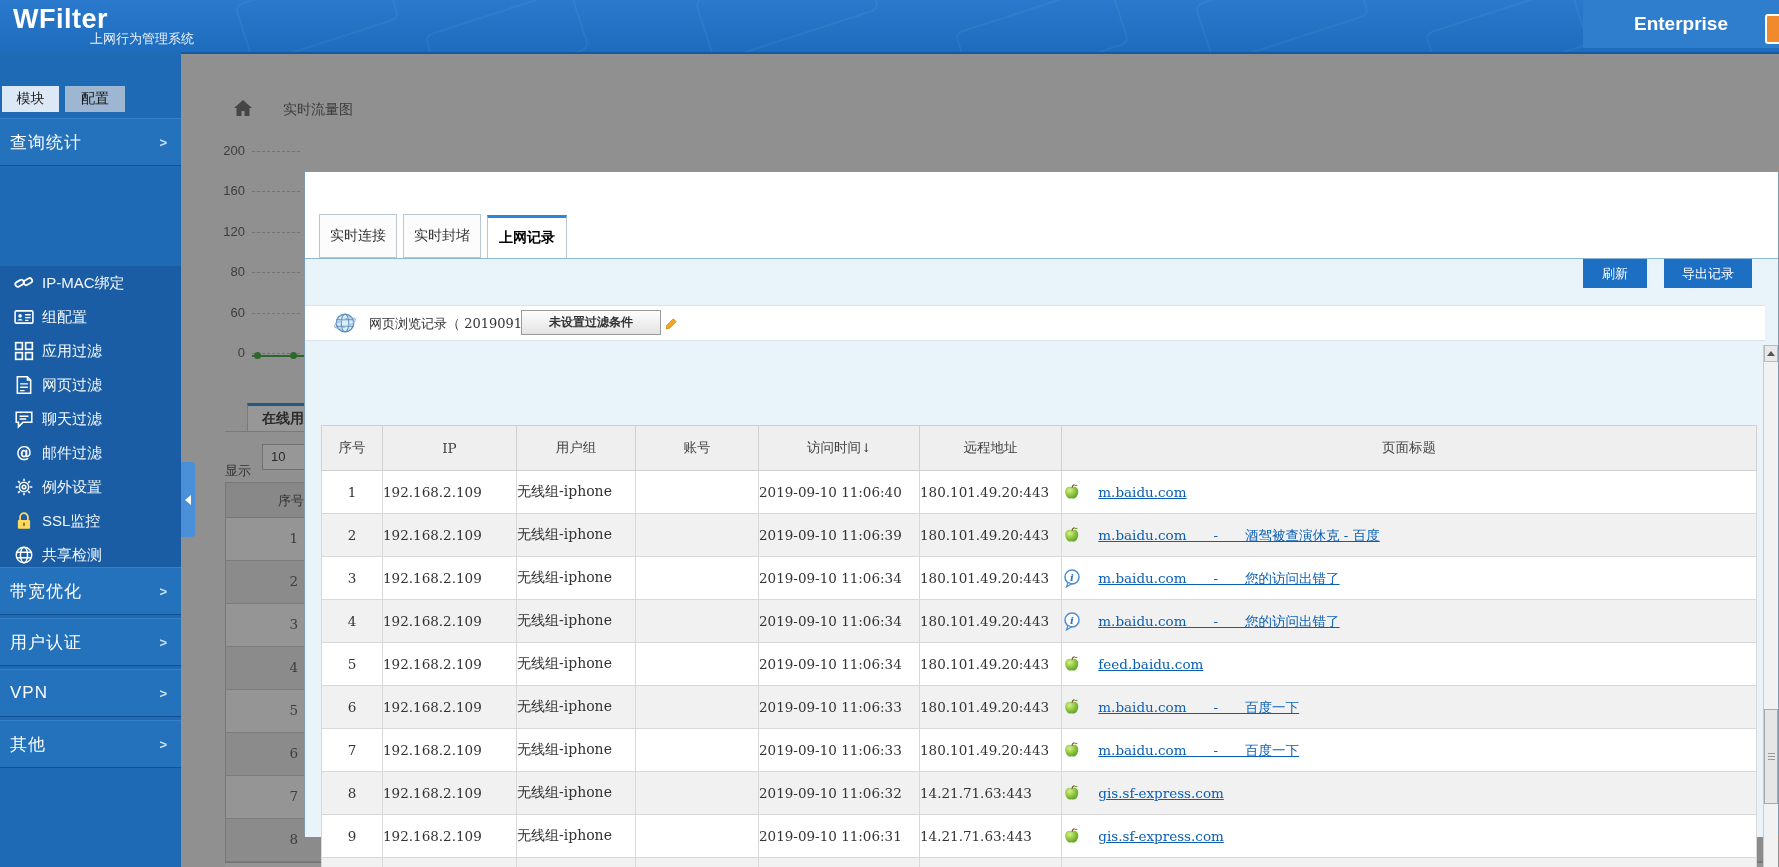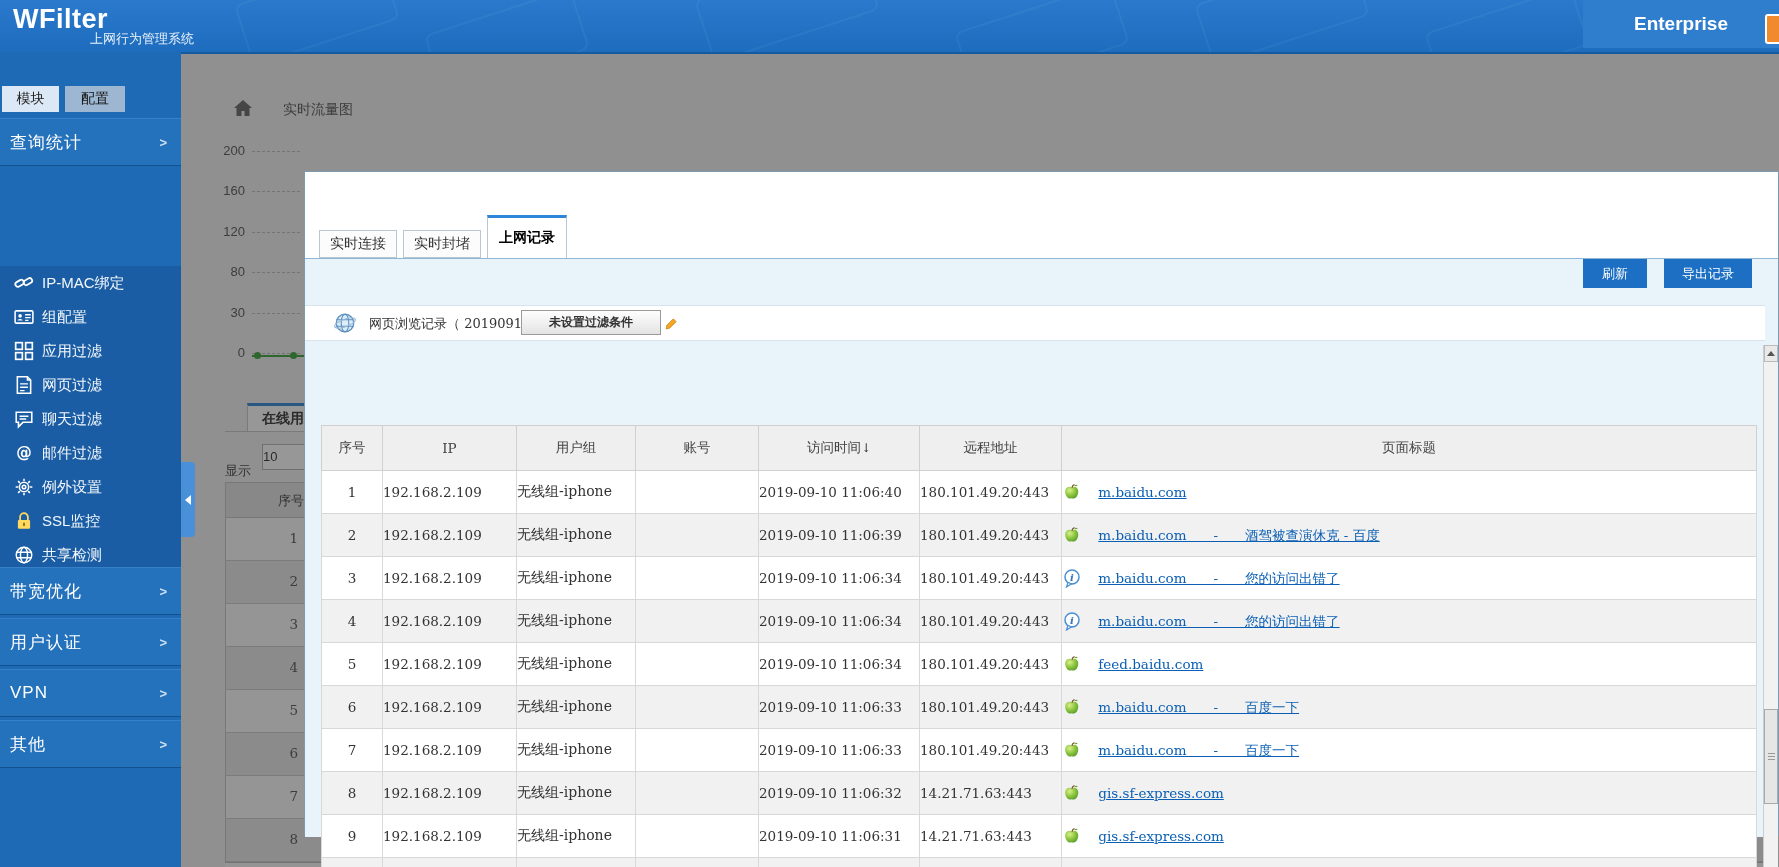--- a/index.html
+++ b/index.html
@@ -49,21 +49,21 @@
   .tick .t-label{position:absolute;left:0;width:64px;text-align:right;font-size:13px;color:#555;}
   .tick .t-dash{position:absolute;left:71px;top:8px;width:48px;border-top:1px dashed #bdbdbd;}
   .zero-line{position:absolute;left:71px;top:303px;width:52px;height:2px;background:#3aa23a;}
   .zero-dot{position:absolute;top:300px;width:7px;height:7px;border-radius:50%;background:#3aa23a;}
   .ou-tab{position:absolute;left:66px;top:351px;height:25px;padding:0 14px;background:#fff;
           border:1px solid #c9c9c9;border-top:3px solid #2e86d8;display:flex;align-items:center;
           font-size:14px;font-weight:bold;color:#333;}
   .ou-line{position:absolute;left:44px;top:379px;width:90px;border-top:1px solid #c9c9c9;}
   .disp-label{position:absolute;left:44px;top:397px;font-size:13px;color:#444;margin-top:13px;}
   .disp-box{position:absolute;left:81px;top:392px;width:68px;height:24px;background:#fff;
-            border:1px solid #b5b5b5;font-size:13px;color:#333;line-height:24px;}
+            border:1px solid #b5b5b5;font-size:13px;color:#333;line-height:24px;padding-left:8px;}
   .bg-thead{position:absolute;left:44px;top:430px;width:1539px;height:36px;background:#e2e2e2;
             border:1px solid #c5c5c5;box-sizing:border-box;}
   .bg-thead span{position:absolute;left:0;width:130px;text-align:center;top:9px;
                  font-size:13px;color:#444;font-family:"DejaVu Serif",serif;}
   .bg-row{position:absolute;left:44px;width:1539px;height:43px;border-bottom:1px solid #cccccc;
           border-left:1px solid #c5c5c5;border-right:1px solid #c5c5c5;box-sizing:border-box;
           font-family:"DejaVu Serif",serif;font-size:13.5px;color:#555;}
   .bg-row.even{background:#e9e9e9;} .bg-row.odd{background:#fbfbfb;}
   .bg-no{position:absolute;left:0;top:12px;width:130px;text-align:right;padding-right:58px;box-sizing:border-box;}
   .r8{display:none;}
@@ -80,21 +80,21 @@
 
   
   .modal{position:absolute;left:304px;top:171px;width:1475px;height:665px;background:#fff;
          border:1px solid #7e99ad;box-sizing:border-box;z-index:10;}
   .m-title{position:absolute;left:0;top:0;width:100%;height:36px;background:#569bd7;
            display:flex;align-items:center;}
   .m-title-text{margin-left:16px;color:#fff;font-size:15px;font-weight:bold;letter-spacing:1px;}
   .m-close{position:absolute;right:12px;top:5px;color:#e8473f;font-size:22px;font-weight:bold;
            cursor:pointer;line-height:24px;}
   .m-tabs{position:absolute;left:0;top:36px;width:100%;height:50px;background:#fff;}
-  .m-tab{position:absolute;bottom:0;height:28px;border:1px solid #b9c7d2;background:#fcfcfc;
+  .m-tab{position:absolute;bottom:0;height:44px;border:1px solid #b9c7d2;background:#fcfcfc;
          display:flex;align-items:center;justify-content:center;font-size:14px;color:#333;
          box-sizing:border-box;cursor:pointer;}
   .m-tab.active{height:43px;background:#fff;border-top:3px solid #2e86d8;border-bottom:none;
                 font-weight:bold;color:#000;}
   .m-content{position:absolute;left:0;top:86px;width:100%;height:579px;background:#e9f3fa;
              border-top:1px solid #8fb6d4;box-sizing:border-box;}
   .m-btn{position:absolute;top:0;height:29px;background:#1c6fc2;color:#fff;font-size:13px;
          border:none;cursor:pointer;}
   .btn-refresh{left:1278px;width:64px;}
   .btn-export{left:1359px;width:88px;}
@@ -309,21 +309,21 @@
   </div>
         <div class="tick" style="top: 171.8px;">
     <span class="t-label">120</span>
           <span class="t-dash"></span>
   </div>
         <div class="tick" style="top: 212.2px;">
     <span class="t-label">80</span>
           <span class="t-dash"></span>
   </div>
         <div class="tick" style="top: 252.6px;">
-    <span class="t-label">30</span>
+    <span class="t-label">60</span>
           <span class="t-dash"></span>
   </div>
         <div class="tick" style="top: 293px;">
     <span class="t-label">0</span>
           <span class="t-dash"></span>
   </div>
       </div>
     <div class="zero-line"></div>
     <div class="zero-dot" style="left:73px;"></div>
     <div class="zero-dot" style="left:109px;"></div>

